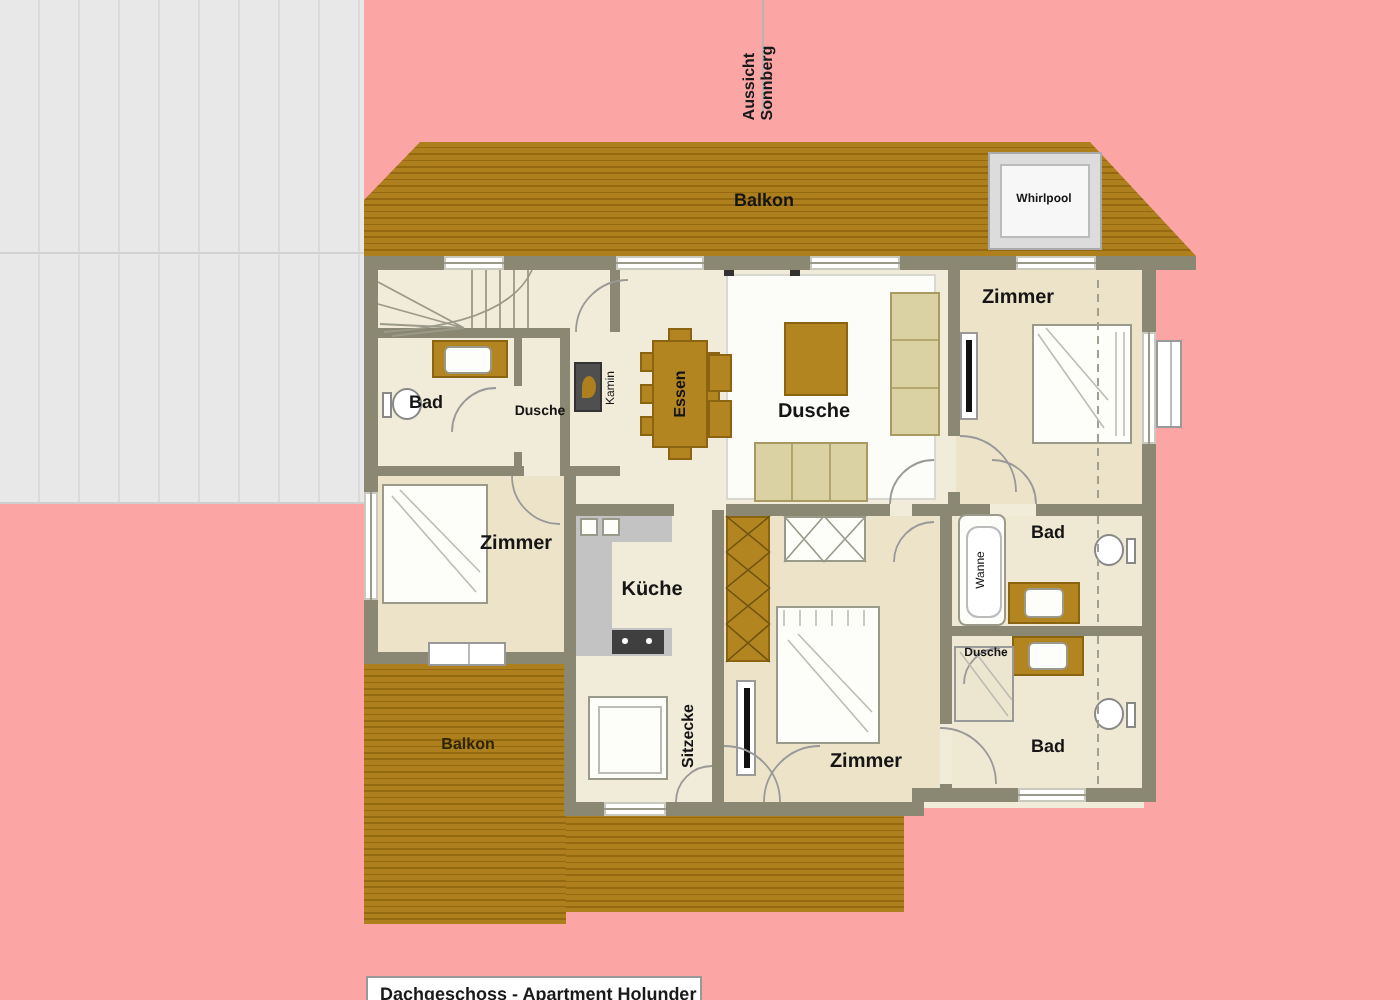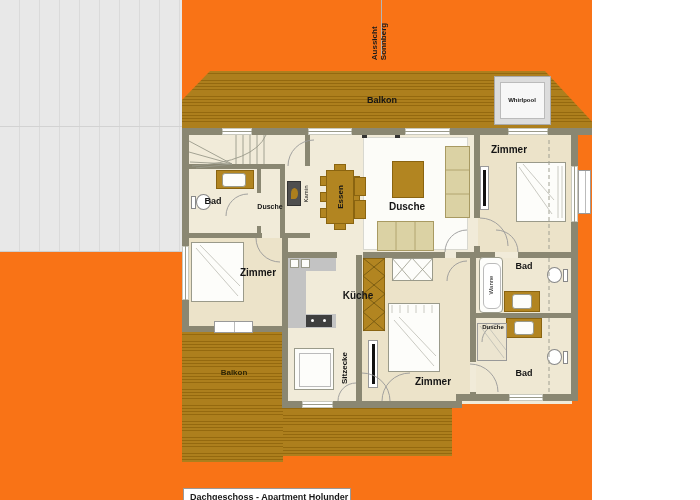--- a/index.html
+++ b/index.html
@@ -1,16 +1,16 @@
 <!DOCTYPE html>
 <html style="--c-balcony: #ad7f1d; --c-wall: #8a8772; --c-floor: #f1ebd9; --c-furniture_tan: #dbd2a4; --c-furniture_gold: #b28521; --c-counter_gray: #c3c3c3; --c-area_gray: #e8e8e8;"><head>
 <meta charset="utf-8">
 <style>
   html,body{margin:0;padding:0;background:#fff;}
-  .stage{position:relative;width:592px;height:500px;background:#f97316;overflow:hidden;
+  .stage{position:relative;width:700px;height:500px;background:#fca5a5;overflow:hidden;
          font-family:"Liberation Sans","DejaVu Sans",sans-serif;color:#1a1a1a;}
   .abs{position:absolute;}
   
   .gray-area{left:0;top:0;width:182px;height:251px;
     background:repeating-linear-gradient(90deg,var(--c-area_gray,#e8e8e8) 0 19px,#dadada 19px 20px);
     border-bottom:1px solid #cfcfcf;}
   .gray-hline{left:0;top:126px;width:182px;height:1px;background:#d2d2d2;}
   
   .deck{background:repeating-linear-gradient(180deg,var(--c-balcony,#ad7f1d) 0 2.4px,#94690f 2.4px 3.2px);}
   .balk-top{left:182px;top:71px;width:416px;height:57px;
@@ -241,21 +241,21 @@
 
   <div class="lbl s9" style="left:382px;top:100px;">Balkon</div>
   <div class="lbl s6" style="left:522px;top:100px;">Whirlpool</div>
   <div class="lbl s10" style="left:509px;top:149px;">Zimmer</div>
   <div class="lbl s9" style="left:213px;top:201px;">Bad</div>
   <div class="lbl s7" style="left:270px;top:206px;">Dusche</div>
   <div class="lbl s6 rot" style="left:306px;top:194px;font-weight:normal;">Kamin</div>
   <div class="lbl s8 rot" style="left:340px;top:197px;">Essen</div>
   <div class="lbl s10" style="left:407px;top:206px;">Dusche</div>
   <div class="lbl s10" style="left:258px;top:272px;">Zimmer</div>
-  <div class="lbl s10" style="left:326px;top:295px;margin-left:32px;">Küche</div>
+  <div class="lbl s10" style="left:326px;top:295px;">Küche</div>
   <div class="lbl s8 rot" style="left:344px;top:368px;">Sitzecke</div>
   <div class="lbl s10" style="left:433px;top:381px;">Zimmer</div>
   <div class="lbl s9" style="left:524px;top:266px;">Bad</div>
   <div class="lbl s6 rot" style="left:491px;top:285px;font-weight:normal;">Wanne</div>
   <div class="lbl s6" style="left:493px;top:327px;">Dusche</div>
   <div class="lbl s9" style="left:524px;top:373px;">Bad</div>
   <div class="lbl s8" style="left:234px;top:372px;color:#2e2505;">Balkon</div>
 
   <div class="abs title-box">
     <span>Dachgeschoss - Apartment Holunder</span>

